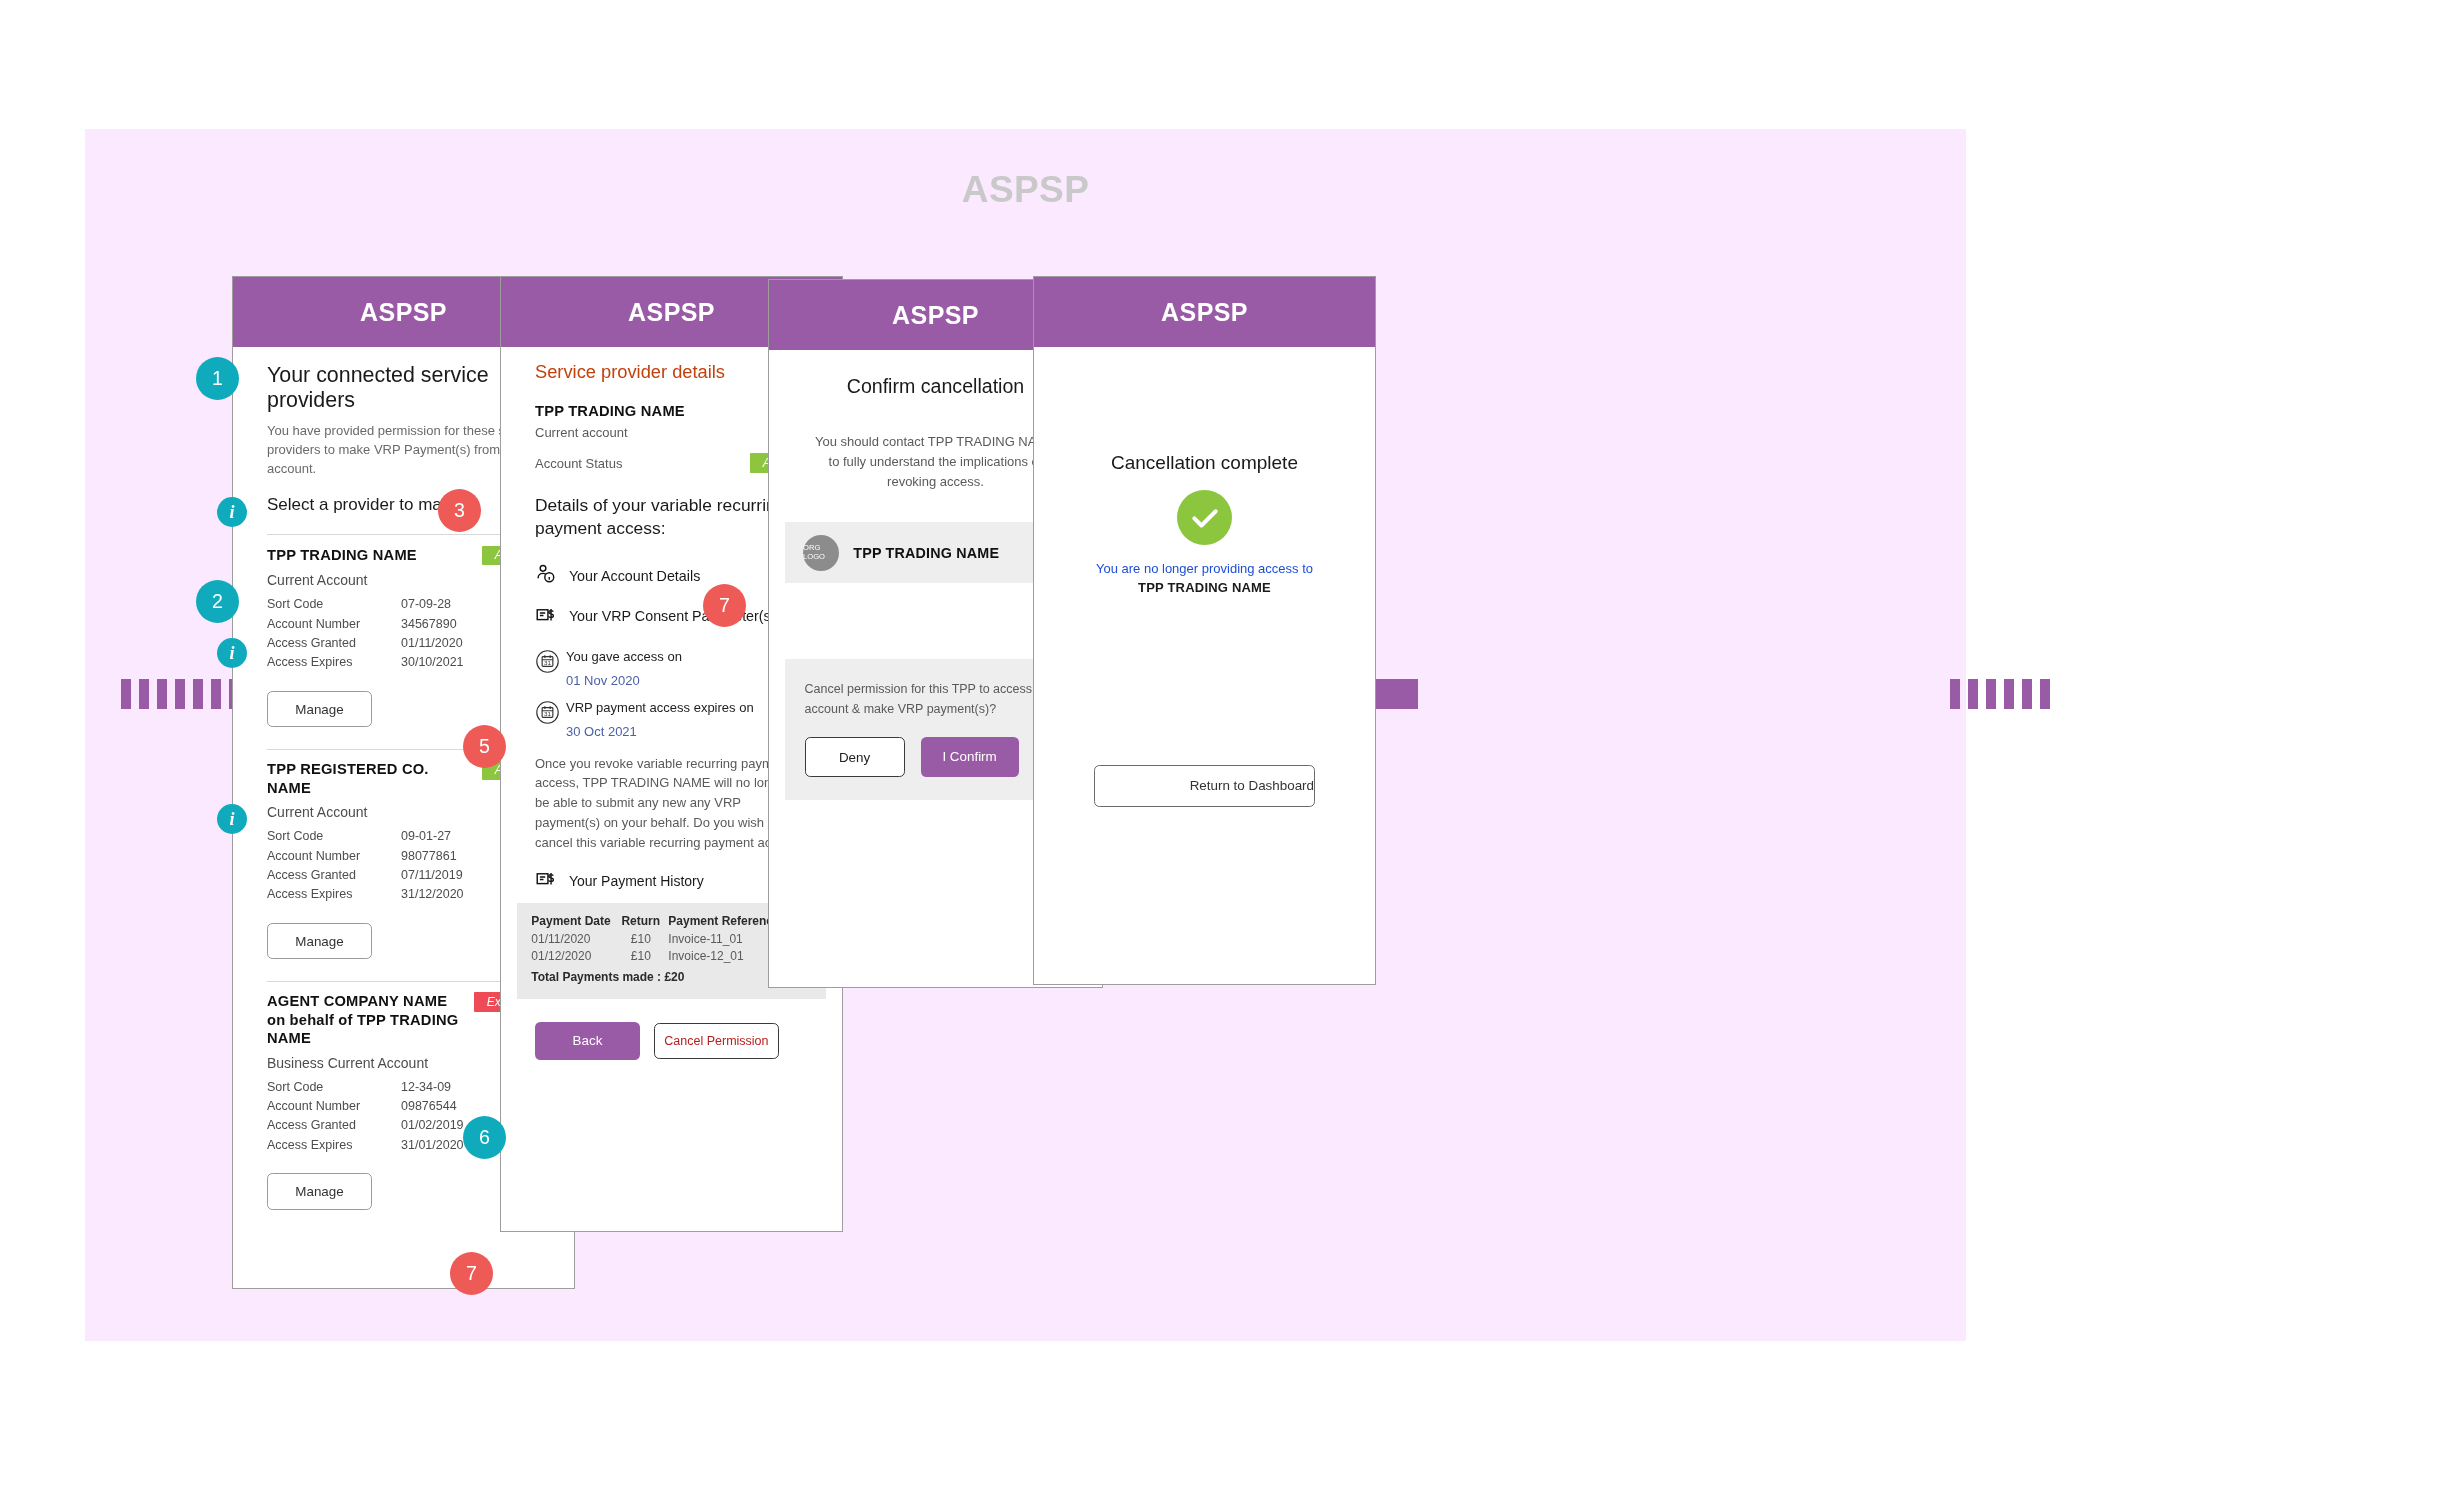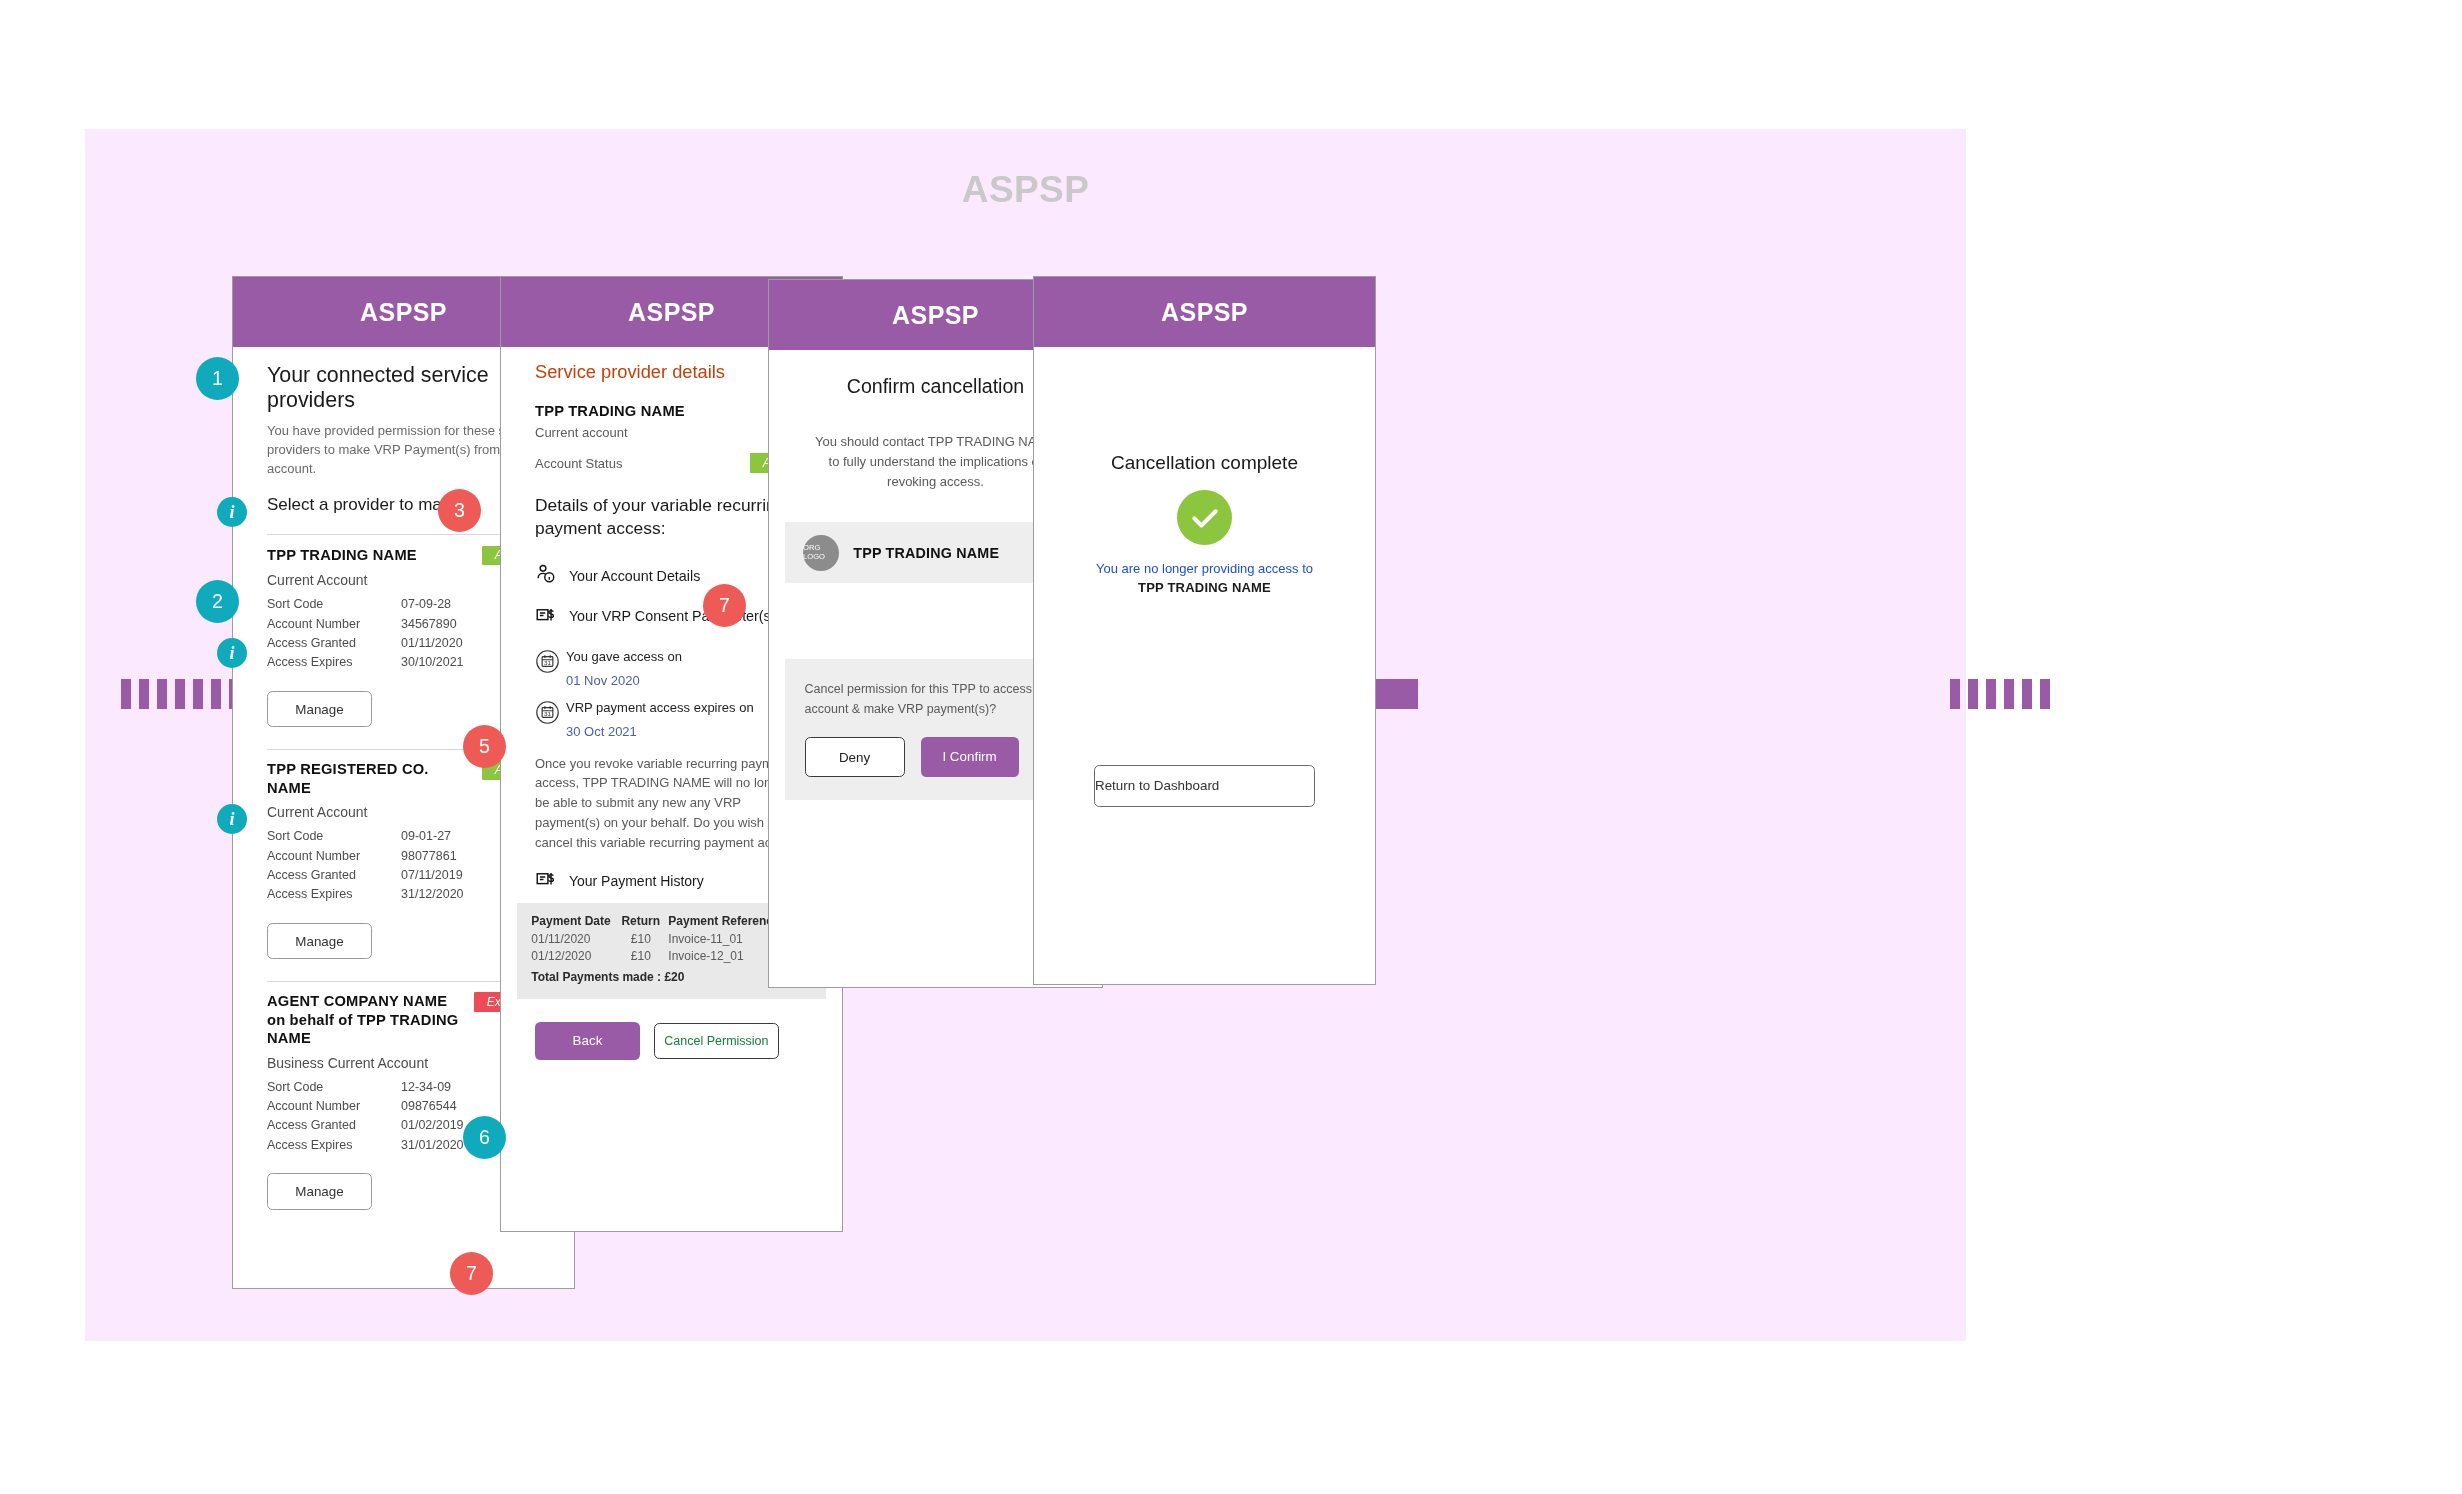--- a/index.html
+++ b/index.html
@@ -68,42 +68,42 @@
   .pay-table{background:#e9e9e9;margin:0 -18px;padding:10.7px 14.3px 14.3px 14.3px;}
   .pt-head,.pt-row{display:flex;font-size:12px;}
   .pt-head{font-weight:bold;color:#2a2a2a;}
   .pt-row{color:#5a5a5a;margin-top:3.6px;}
   .pt-c1{width:82px;}
   .pt-c2{width:55px;text-align:center;}
   .pt-c3{flex:1;}
   .pt-total{font-size:12px;font-weight:bold;color:#2a2a2a;margin-top:7.1px;}
   .btn-row{display:flex;gap:14.3px;align-items:center;margin:23px 0 0 0;}
   .btn-primary{padding:11.6px 0;width:105px;text-align:center;font-size:13.4px;color:#fff;background:#9a5ba6;border:none;border-radius:5.4px;cursor:pointer;}
-  .btn-ghost{padding:9.8px 9px;text-align:left;font-size:12.5px;color:#15803d;background:#fff;border:1.3px solid #3a3a3a;border-radius:5.4px;cursor:pointer;}
+  .btn-ghost{padding:9.8px 9px;text-align:left;font-size:12.5px;color:#b91c1c;background:#fff;border:1.3px solid #3a3a3a;border-radius:5.4px;cursor:pointer;}
 
   
   #screen3{left:683px;top:150px;width:335px;height:709px;}
   .s3-title{font-size:19.6px;color:#1a1a1a;text-align:center;margin:25px 0 0 0;}
   .s3-para{font-size:13px;color:#5a5a5a;text-align:center;line-height:1.55;margin:34px 5.4px 0 5.4px;}
   .s3-tppband{background:#eeeeee;margin:30px -18px 0 -18px;padding:12.5px 18px;display:flex;align-items:center;gap:14.3px;}
   .org-logo{width:36px;height:36px;border-radius:50%;background:#8c8c8c;color:#fff;font-size:7.6px;line-height:1.15;display:flex;flex-direction:column;align-items:flex-start;justify-content:center;text-align:center;}
   .s3-tppname{font-size:14.3px;font-weight:bold;color:#111;letter-spacing:0.2px;}
   .s3-footer{background:#eeeeee;margin:76px -18px 0 -18px;padding:19.6px 19.6px 23px 19.6px;}
   .s3-footer-text{font-size:12.5px;color:#5a5a5a;line-height:1.6;}
   .s3-btnrow{display:flex;gap:16px;margin-top:18px;}
   .btn-deny{width:98px;padding:11.6px 0;text-align:center;font-size:13.4px;color:#222;background:#fff;border:1.3px solid #3a3a3a;border-radius:5.4px;cursor:pointer;}
   .btn-confirm{width:98px;padding:11.6px 0;text-align:center;font-size:13.4px;color:#fff;background:#9a5ba6;border:none;border-radius:5.4px;cursor:pointer;}
 
   
   #screen4{left:948px;top:147px;width:343px;height:709px;}
   .s4-title{font-size:19px;color:#1a1a1a;text-align:center;margin:105px 0 0 0;}
   .tick{width:55px;height:55px;border-radius:50%;background:#8cc63e;margin:16px auto 0 auto;display:flex;align-items:center;justify-content:center;}
   .s4-p1{font-size:13px;color:#1d4ed8;text-align:center;margin:16px 0 0 0;}
   .s4-p2{font-size:13px;font-weight:bold;color:#1a1a1a;text-align:center;margin:3.6px 0 0 0;letter-spacing:0.2px;}
-  .btn-return{display:block;width:221px;margin:170px auto 0 auto;padding:12.5px 0;text-align:left;font-size:13.4px;color:#333;background:#fff;border:0.9px solid #6a6a6a;border-radius:5.4px;box-sizing:border-box;cursor:pointer;}
+  .btn-return{display:block;width:221px;margin:170px auto 0 auto;padding:12.5px 0;text-align:right;font-size:13.4px;color:#333;background:#fff;border:0.9px solid #6a6a6a;border-radius:5.4px;box-sizing:border-box;cursor:pointer;}
 </style>
 </head>
 <body>
 
 <div id="canvas">
 
   <div id="page-title">ASPSP</div>
 
   <div id="stripe-left" class="stripe-bar"></div>
   <div id="stripe-right" class="stripe-bar"></div>

